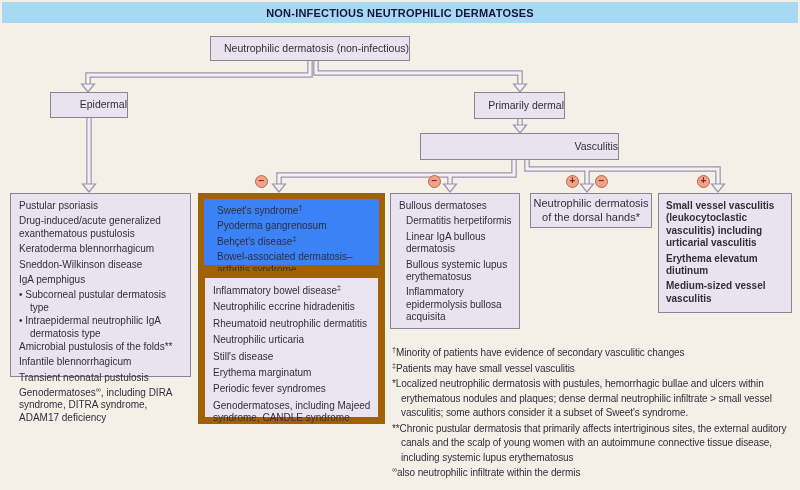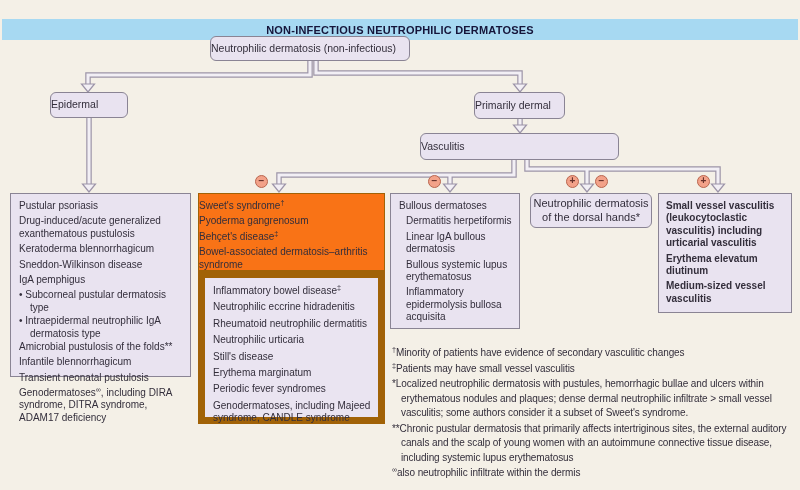--- a/index.html
+++ b/index.html
@@ -2,40 +2,40 @@
 <html><head>
 <meta charset="utf-8">
 <style>
   html,body{margin:0;padding:0;background:#e8e8e8;}
   .stage{
     position:relative;width:800px;height:490px;background:#f4f0e7;
     font-family:"Liberation Sans","DejaVu Sans",sans-serif;
     color:#332e3b;overflow:hidden;
   }
   .header-bar{
-    position:absolute;left:2px;top:19px;right:2px;height:21px;
+    position:absolute;left:2px;top:2px;right:2px;height:21px;
     background:#a7d9f2;display:flex;align-items:center;justify-content:center;
   }
   .header-bar .title{
     font-size:11px;font-weight:bold;color:#15153a;letter-spacing:.2px;
   }
   svg.connectors{position:absolute;left:0;top:0;z-index:0;}
   .node,.listbox{
     position:absolute;background:#e9e3f0;border:1px solid #8a8494;
     box-sizing:border-box;z-index:1;font-size:10px;line-height:1.24;
   }
-  .node{display:flex;align-items:center;justify-content:flex-start;text-align:center;font-size:10.5px;border-radius:6px;}
+  .node{display:flex;align-items:center;justify-content:flex-end;text-align:center;font-size:10.5px;}
   .listbox{padding:6px 6px 4px 8px;}
   .listbox .li{margin:0 0 3px 0;}
   .listbox .li.bullet{padding-left:11px;text-indent:-11px;margin-bottom:1px;}
   .listbox .li.indent{padding-left:7px;}
   .sect-top{
     position:absolute;left:-1px;top:-1px;right:-1px;height:78px;
-    background:#f97316;border:1px solid #a16207;box-sizing:border-box;
-    padding:6px 6px 0 0;
+    background:#3b82f6;border:6px solid #a16207;box-sizing:border-box;
+    padding:6px 6px 0 13px;
   }
   .sect-bottom{
     position:absolute;left:-1px;right:-1px;top:77px;bottom:-1px;
     border:7px solid #a16207;box-sizing:border-box;background:#eae4f1;
     padding:7px 6px 0 8px;
   }
   .sect-bottom .li{margin:0 0 4px 0;}
   .circle{
     position:absolute;width:13px;height:13px;border-radius:50%;
     background:#f3a289;border:1px solid #b9664f;box-sizing:border-box;

